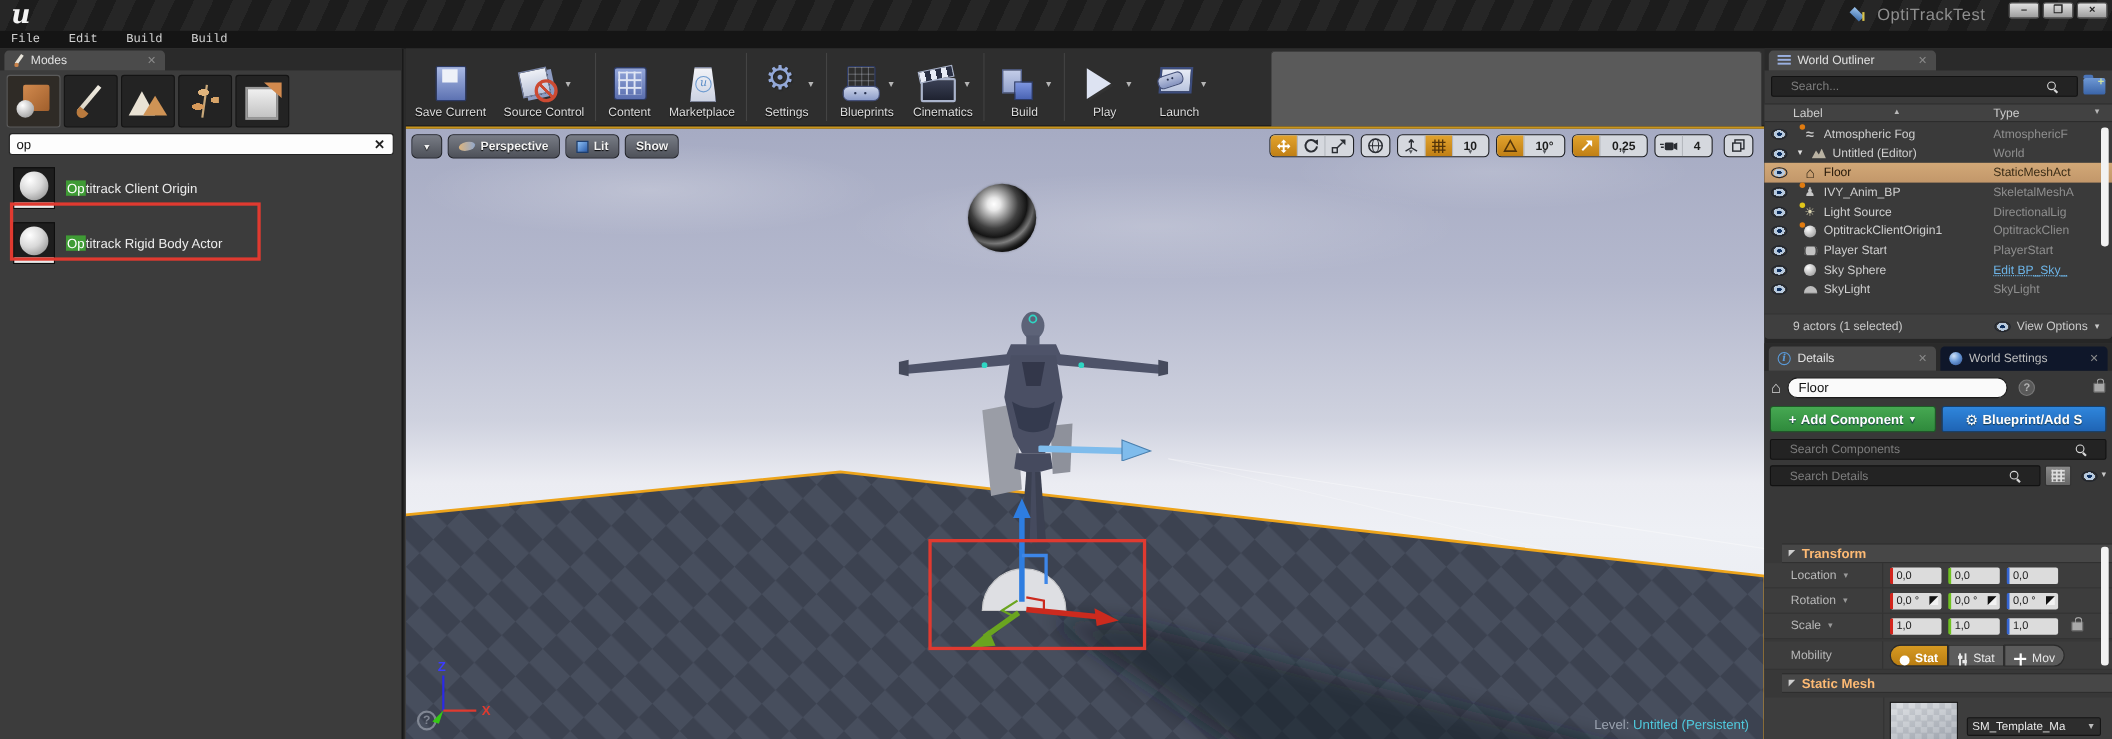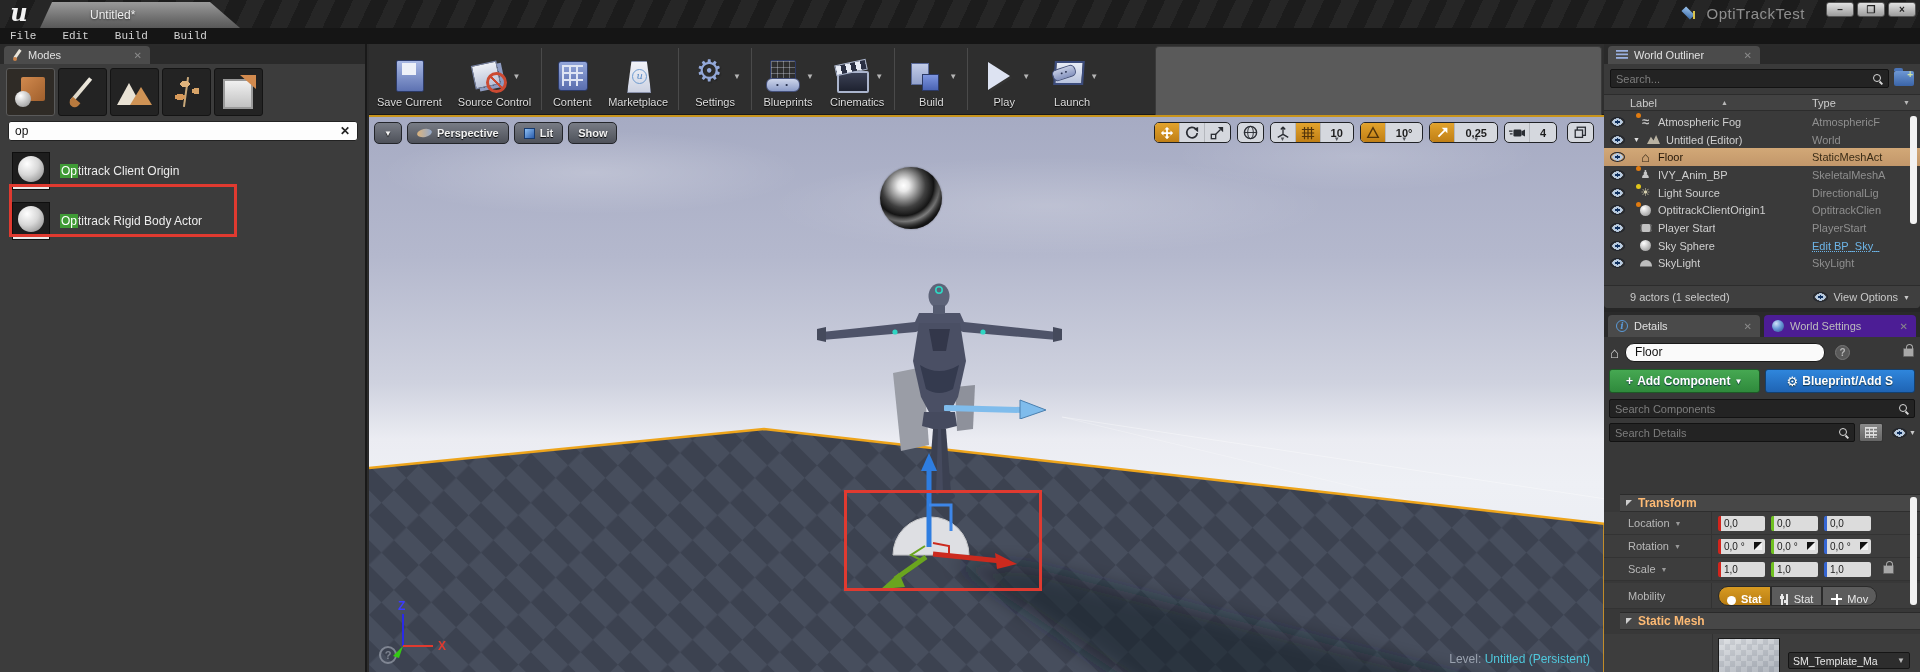--- a/index.html
+++ b/index.html
@@ -136,21 +136,21 @@
   .level-label { color:#9aa2af; }
   .level-value { color:#4fc8dc; }
 
   
   .right-col { left:1604px; top:44px; width:316px; height:628px; background:#262626; }
   .outliner { position:absolute; left:0; top:0; width:316px; height:264px; background:#3a3a3a; border-radius:0 0 4px 4px; }
   .ol-tabstrip { position:absolute; left:0; top:0; width:100%; height:20px; background:#2a2a2a; }
   .ol-tab { width:152px; }
   .list-glyph { width:12px; height:10px; background:linear-gradient(#9ab0e0 2px,transparent 2px) 0 0/12px 3.5px; position:relative; }
   .search-row { position:absolute; left:6px; top:25px; width:304px; height:19px; display:flex; gap:5px; align-items:center; }
-  .dark-input { flex:1; height:19px; background:#232323; border:1px solid #121212; border-radius:2px; display:flex; align-items:center; padding:0 5px; }
+  .dark-input { flex:1; height:19px; background:#232323; border:1px solid #121212; border-radius:2px; display:flex; align-items:center; padding:0 17px; }
   .dark-input input { flex:1; background:transparent; border:none; outline:none; color:#d8d8d8; font-size:11px; font-family:inherit; }
   .dark-input input::placeholder { color:#7d7d7d; }
   .mag { width:11px; height:11px; position:relative; flex:none; }
   .mag::before { content:""; position:absolute; left:1px; top:1px; width:6px; height:6px; border:1.6px solid #d8d8d8; border-radius:50%; }
   .mag::after { content:""; position:absolute; right:0; bottom:0; width:4px; height:1.8px; background:#d8d8d8; transform:rotate(45deg); }
   .folder-plus { width:20px; height:15px; background:linear-gradient(#6e98d4,#3a64a8); border-radius:2px; position:relative; flex:none; }
   .folder-plus::before { content:""; position:absolute; left:0; top:-3px; width:9px; height:3px; background:#4a74b8; border-radius:2px 2px 0 0; }
   .folder-plus::after { content:"+"; position:absolute; right:1px; top:-2px; color:#cfe2a0; font-weight:bold; font-size:10px; }
   .ol-header { position:absolute; left:0; top:50px; width:100%; height:17px; background:#424242; border-top:1px solid #2c2c2c; border-bottom:1px solid #2c2c2c; display:flex; align-items:center; color:#cdcdcd; }
   .ol-header .h-label { padding-left:26px; }
@@ -182,21 +182,21 @@
   .ol-scroll { position:absolute; right:3px; top:72px; width:7px; height:108px; background:#f2f2f2; border-radius:3px; }
   .ol-footer { position:absolute; left:0; bottom:0; width:100%; height:23px; background:#3f3f3f; border-top:1px solid #2c2c2c; border-radius:0 0 4px 4px; display:flex; align-items:center; padding:0 10px 0 26px; color:#c9c9c9; }
   .view-options { margin-left:auto; display:flex; align-items:center; gap:5px; }
   .vo-caret { font-size:7px; color:#c9c9c9; }
 
   
   .details { position:absolute; left:0; top:268px; width:316px; height:360px; background:#383838; }
   .dt-tabstrip { position:absolute; left:0; top:0; width:100%; height:25px; background:#2a2a2a; display:flex; gap:4px; padding:3px 4px 0; }
   .dt-tab { flex:1; height:22px; border-radius:4px 4px 0 0; display:flex; align-items:center; gap:6px; padding:0 8px; color:#e0e0e0; }
   .dt-tab.active { background:#4a4a4a; }
-  .dt-tab.inactive { background:#4c1d95; color:#bdbdbd; }
+  .dt-tab.inactive { background:#0f172a; color:#bdbdbd; }
   .info-glyph { width:12px; height:12px; border:1.5px solid #5a9ad8; border-radius:50%; color:#5a9ad8; font-size:9px; font-weight:bold; font-family:"DejaVu Serif",serif; font-style:italic; text-align:center; line-height:10px; }
   .globe-glyph { width:12px; height:12px; border-radius:50%; background:radial-gradient(circle at 35% 30%,#cfe2f8,#6a9ad8 45%,#2a4a8a); }
   .name-row { position:absolute; left:6px; top:30px; width:304px; height:20px; display:flex; align-items:center; gap:6px; }
   .house-glyph { color:#d8d8d8; font-size:15px; }
   .name-input { width:200px; height:19px; background:#fafafa; border:1px solid #1a1a1a; border-radius:9px; color:#111; font-size:12px; padding:0 9px; outline:none; font-family:inherit; }
   .q-circle { width:15px; height:15px; background:#595959; border:1px solid #777; border-radius:50%; color:#b5b5b5; font-size:10px; font-weight:bold; text-align:center; line-height:14px; margin-left:4px; }
   .lock { width:11px; height:9px; background:#a8a8a8; border:1px solid #666; border-radius:1px; position:relative; margin-left:auto; }
   .lock::before { content:""; position:absolute; left:2px; top:-5px; width:5px; height:5px; border:1.6px solid #a8a8a8; border-bottom:none; border-radius:4px 4px 0 0; }
   .btn-row { position:absolute; left:5px; top:57px; width:306px; display:flex; gap:5px; }
   .btn-green { flex:1; height:24px; background:linear-gradient(#46a852,#2f8a3c); border:1px solid #1d5a26; border-radius:3px;
@@ -241,21 +241,20 @@
   .sm-thumb::after { content:""; position:absolute; inset:0; background:linear-gradient(160deg, rgba(255,255,255,.35), rgba(60,70,90,.25) 80%); }
   .sm-drop { position:absolute; left:184px; top:18px; width:122px; height:17px; background:#2d2d2d; border:1px solid #151515; border-radius:2px;
     display:flex; align-items:center; color:#e8e8e8; font-size:10.5px; padding:0 4px; white-space:nowrap; overflow:hidden; }
   .sm-drop .caret-sm { margin-left:auto; color:#bbb; }
 </style>
 </head>
 <body>
 
 <div class="abs titlebar">
   <div class="abs ue-logo">u</div>
-  <div class="abs doc-tab">Untitled*</div>
   <div class="abs proj-badge">
     <span class="cap-icon"></span>
     <span class="proj-name">OptiTrackTest</span>
   </div>
   <div class="abs win-btns">
     <span class="win-btn">–</span>
     <span class="win-btn">❐</span>
     <span class="win-btn">×</span>
   </div>
 </div>

